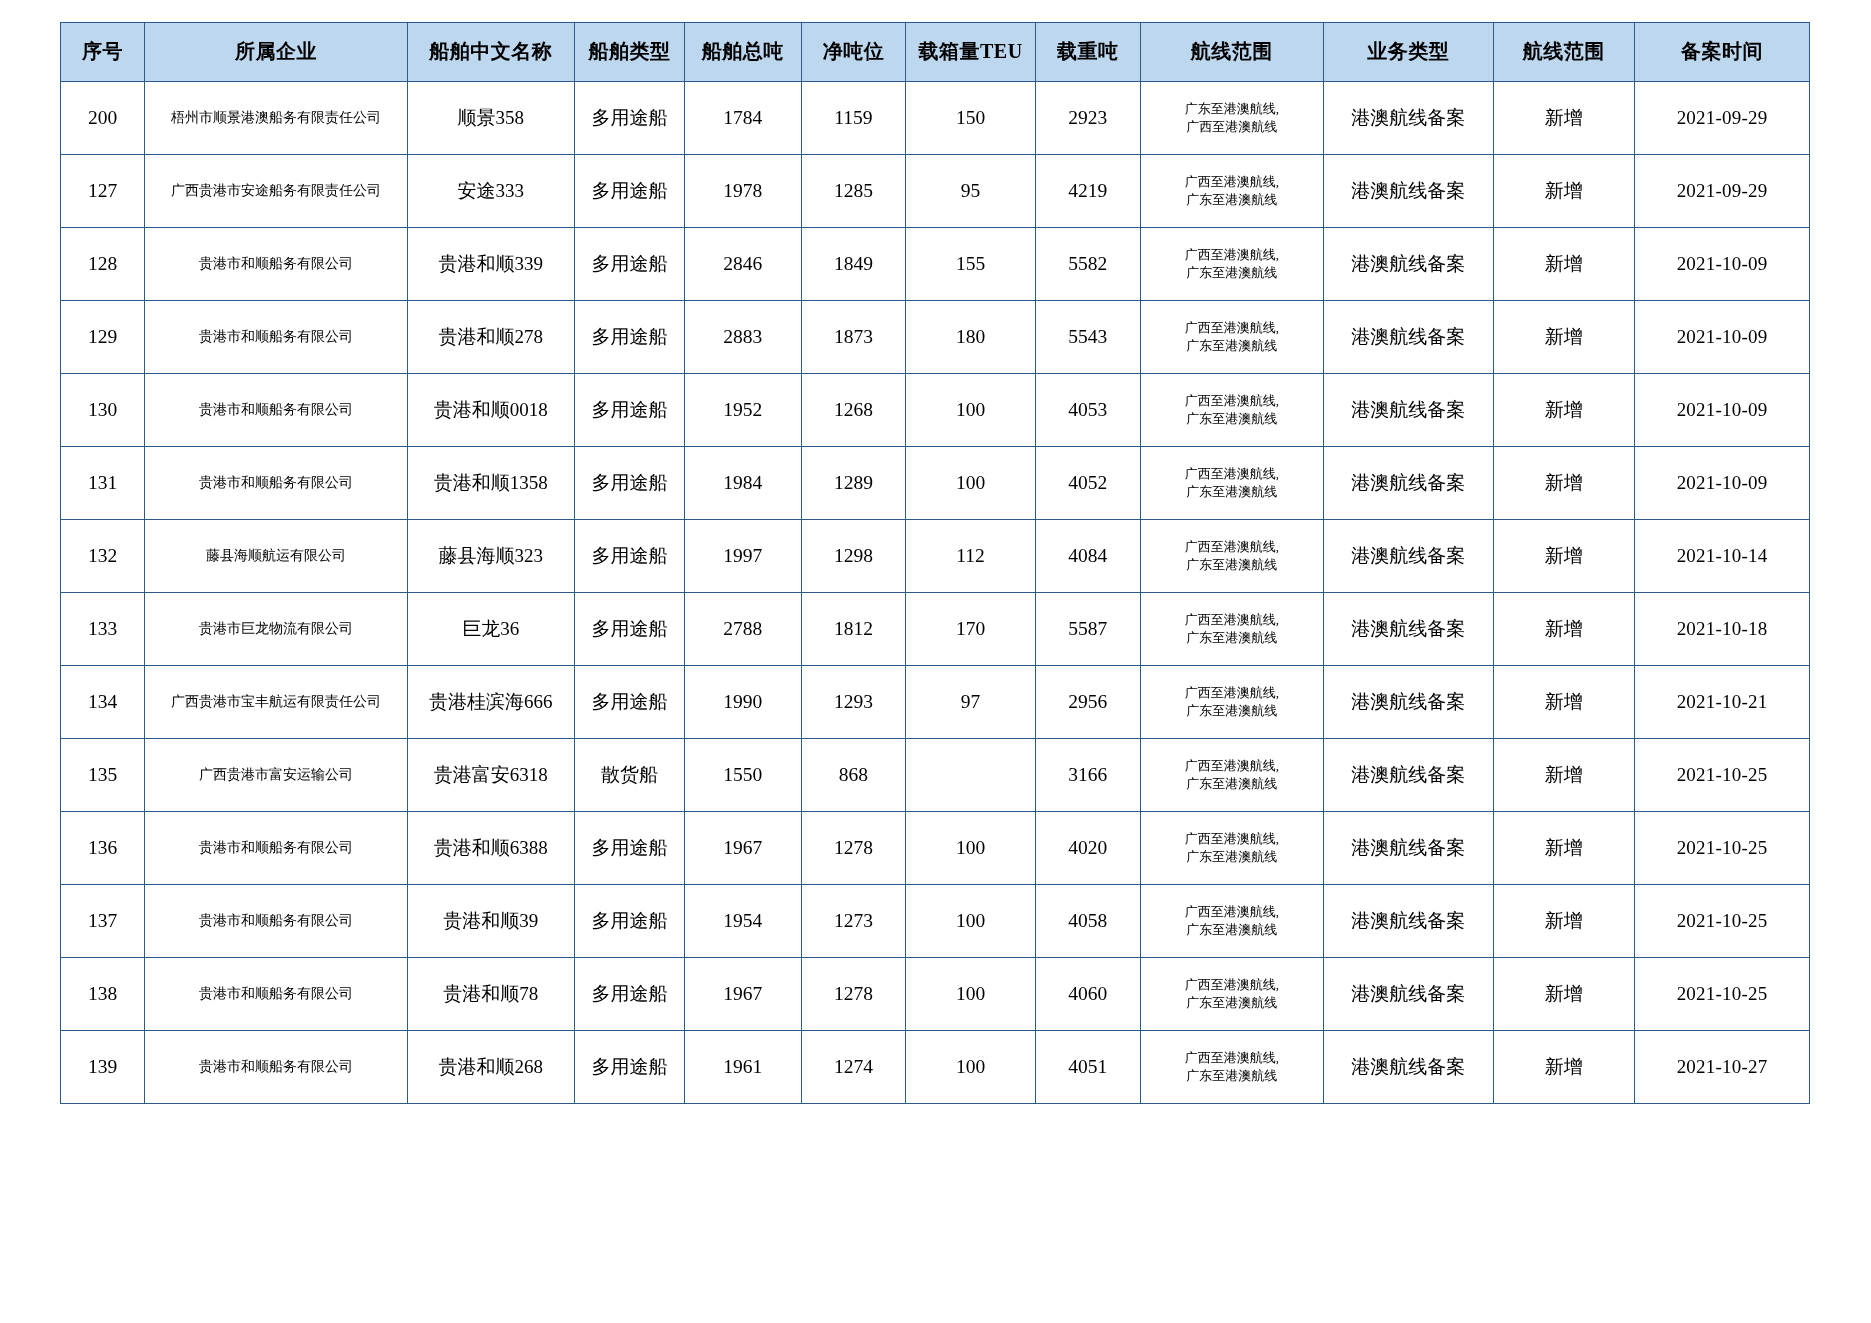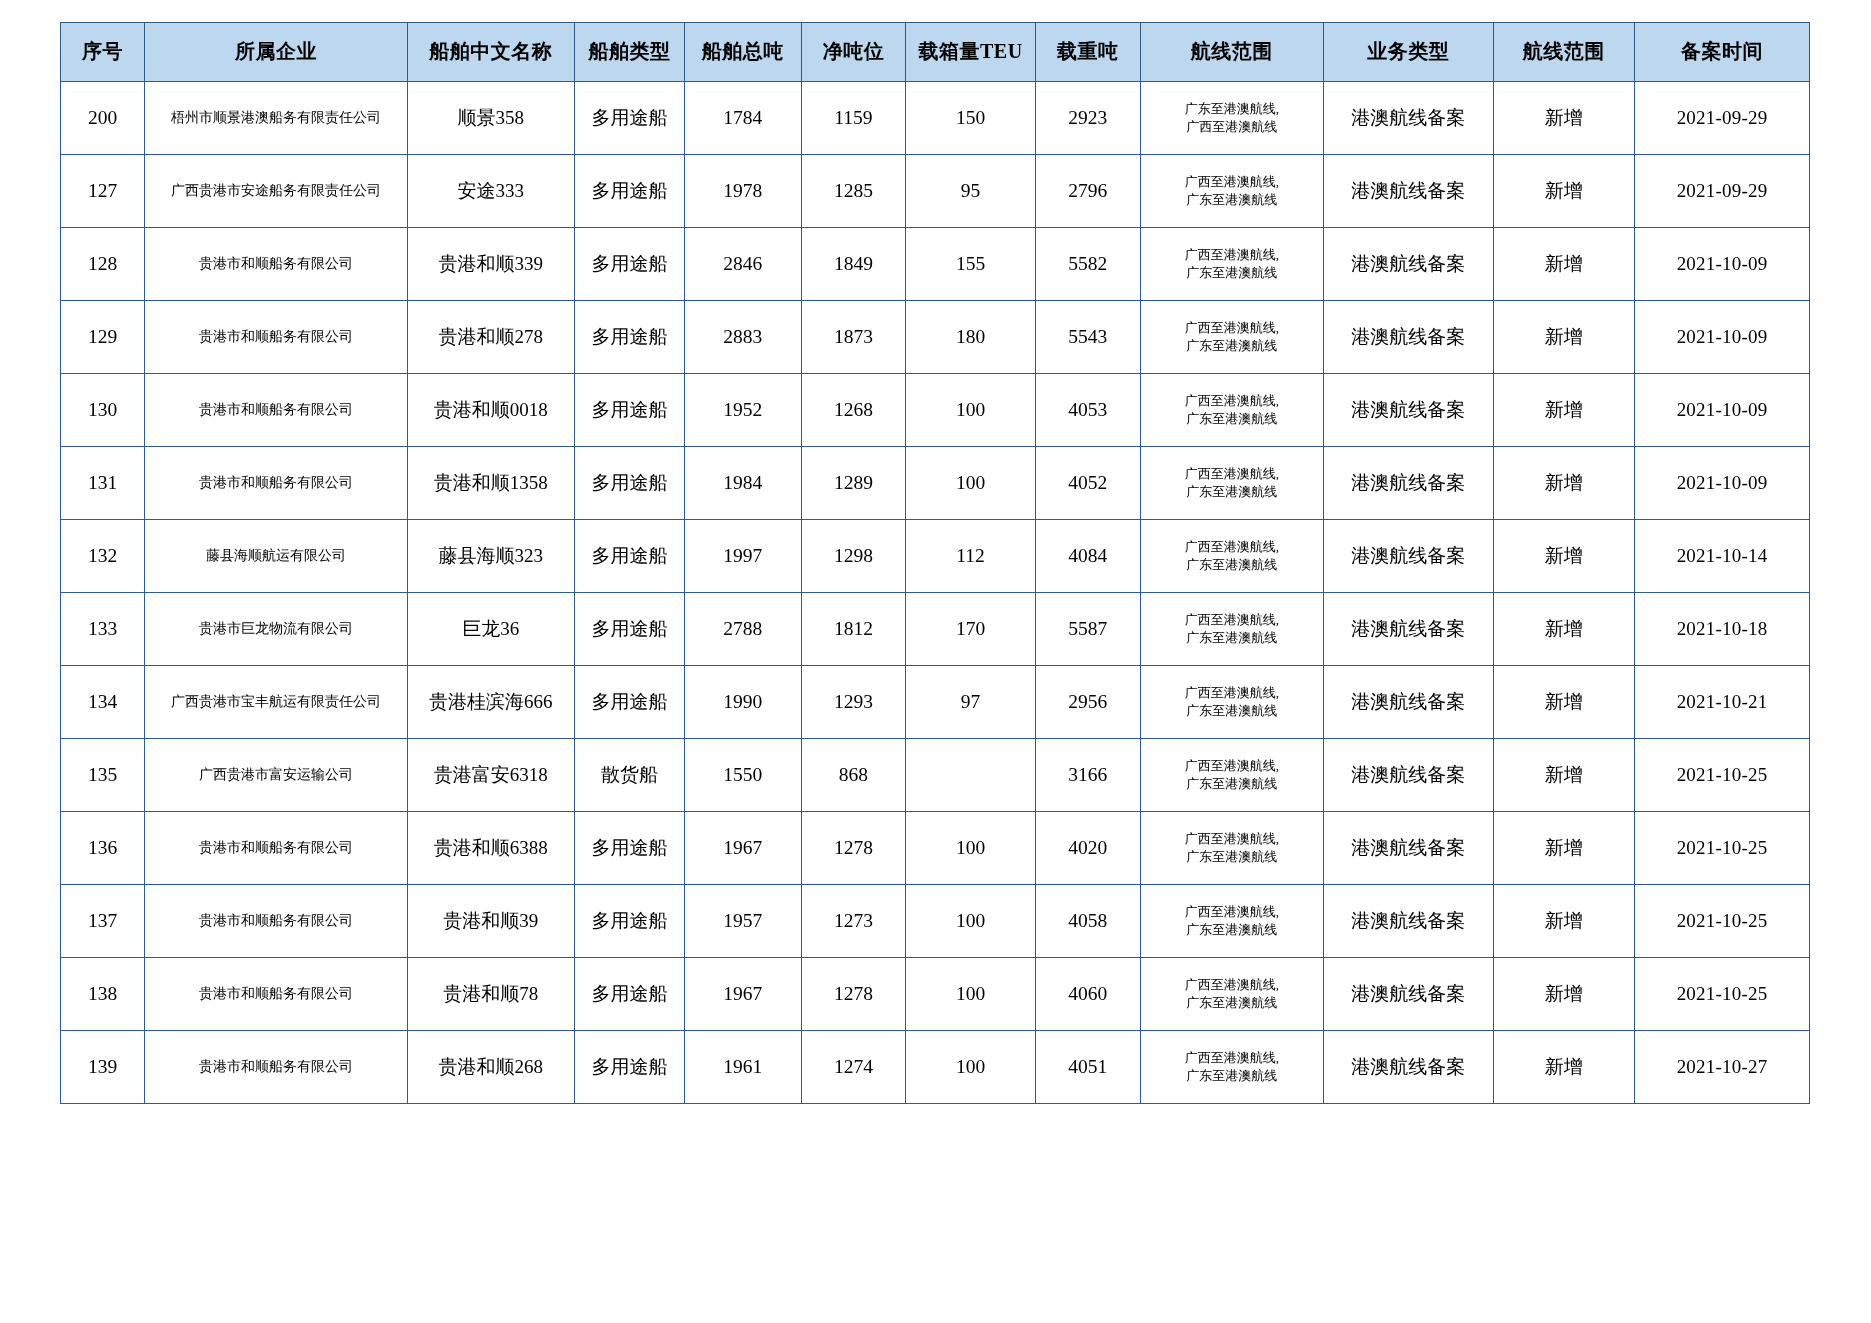--- a/index.html
+++ b/index.html
@@ -173,21 +173,21 @@
         <td>
             <span class="cell-pad num">1978</span>
           </td>
         <td>
             <span class="cell-pad num">1285</span>
           </td>
         <td>
             <span class="cell-pad num">95</span>
           </td>
         <td>
-            <span class="cell-pad num">2796</span>
+            <span class="cell-pad num">4219</span>
           </td>
         <td>
             <span class="cell-pad route">广西至港澳航线,
 广东至港澳航线</span>
           </td>
         <td>
             <span class="cell-pad">港澳航线备案</span>
           </td>
         <td>
             <span class="cell-pad">新增</span>
@@ -554,21 +554,21 @@
         <td>
             <span class="cell-pad enterprise">贵港市和顺船务有限公司</span>
           </td>
         <td>
             <span class="cell-pad">贵港和顺39</span>
           </td>
         <td>
             <span class="cell-pad">多用途船</span>
           </td>
         <td>
-            <span class="cell-pad num">1957</span>
+            <span class="cell-pad num">1954</span>
           </td>
         <td>
             <span class="cell-pad num">1273</span>
           </td>
         <td>
             <span class="cell-pad num">100</span>
           </td>
         <td>
             <span class="cell-pad num">4058</span>
           </td>

